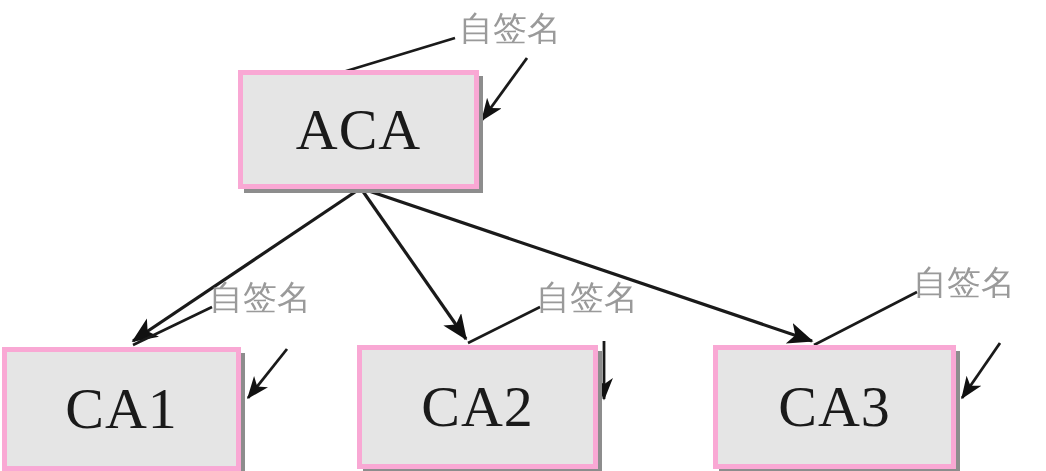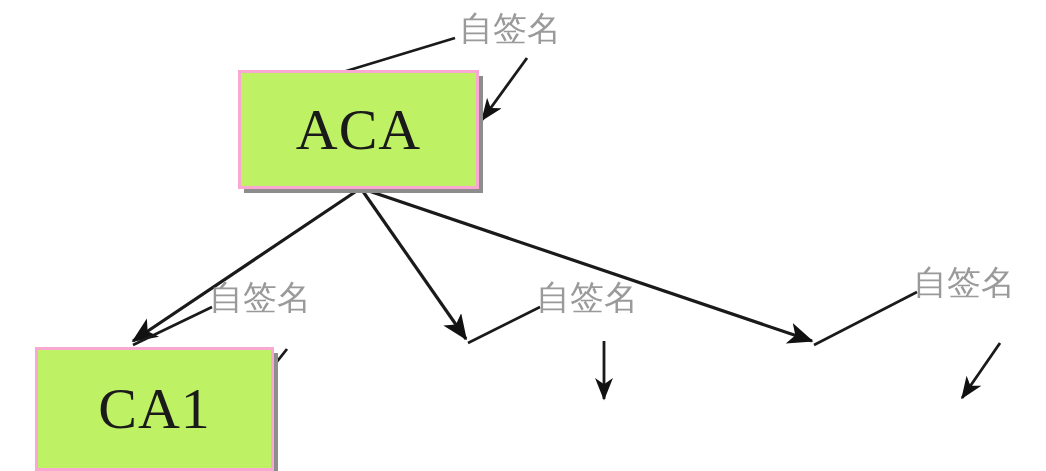--- a/index.html
+++ b/index.html
@@ -17,22 +17,22 @@
   }
   #diagram-svg {
     position: absolute;
     top: 0;
     left: 0;
     width: 1046px;
     height: 471px;
   }
   .node-box {
     position: absolute;
-    background: #bef264;
-    border: 3px solid #f9a8d4;
+    background: #e5e5e5;
+    border: 5px solid #f9a8d4;
     box-shadow: 5px 5px 0 -1px #8d8d8d;
     box-sizing: border-box;
     display: flex;
     align-items: center;
     justify-content: center;
   }
   .node-label {
     font-family: "Liberation Serif", "DejaVu Serif", serif;
     font-size: 58px;
     color: #1a1a1a;
@@ -44,21 +44,21 @@
     position: absolute;
     font-family: Liberation Mono, monospace;
     font-size: 34px;
     color: #9a9a9a;
     white-space: nowrap;
     line-height: 1;
     user-select: none;
   }
   
   #node-aca  { left: 238px; top: 70px;  width: 241px; height: 119px; }
-  #node-ca1  { left: 2px;   top: 347px; width: 239px; height: 124px; margin-left: 33px; }
+  #node-ca1  { left: 2px;   top: 347px; width: 239px; height: 124px; }
   #node-ca2  { left: 357px; top: 345px; width: 241px; height: 124px; }
   #node-ca3  { left: 713px; top: 345px; width: 243px; height: 124px; }
   
   #label-aca  { left: 459px; top: 14px;  }
   #label-ca1  { left: 209px; top: 283px; }
   #label-ca2  { left: 536px; top: 283px; }
   #label-ca3  { left: 913px; top: 268px; }
 </style>
 </head>
 <body>
@@ -99,20 +99,26 @@
   </svg>
 
   <div class="node-box" id="node-aca">
     <span class="node-label">ACA</span>
   </div>
 
   <div class="node-box" id="node-ca1">
     <span class="node-label">CA1</span>
   </div>
 
+  <div class="node-box" id="node-ca2">
+    <span class="node-label">CA2</span>
+  </div>
 
+  <div class="node-box" id="node-ca3">
+    <span class="node-label">CA3</span>
+  </div>
 
   <div class="edge-label" id="label-aca">自签名</div>
   <div class="edge-label" id="label-ca1">自签名</div>
   <div class="edge-label" id="label-ca2">自签名</div>
   <div class="edge-label" id="label-ca3">自签名</div>
 
 </div>
 
 </body></html>

